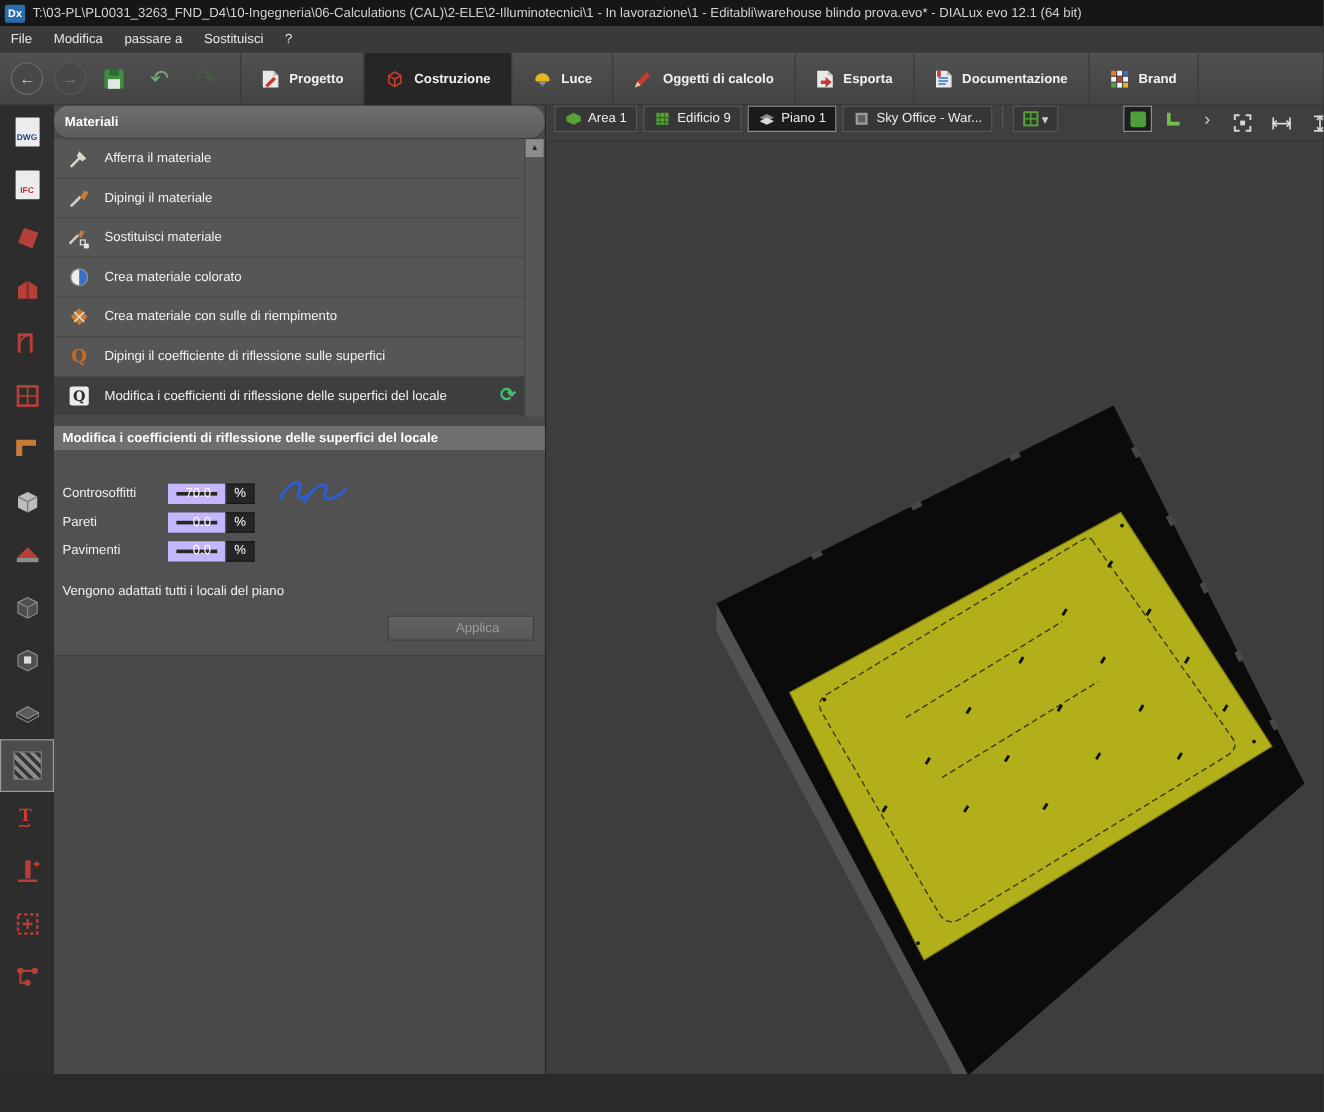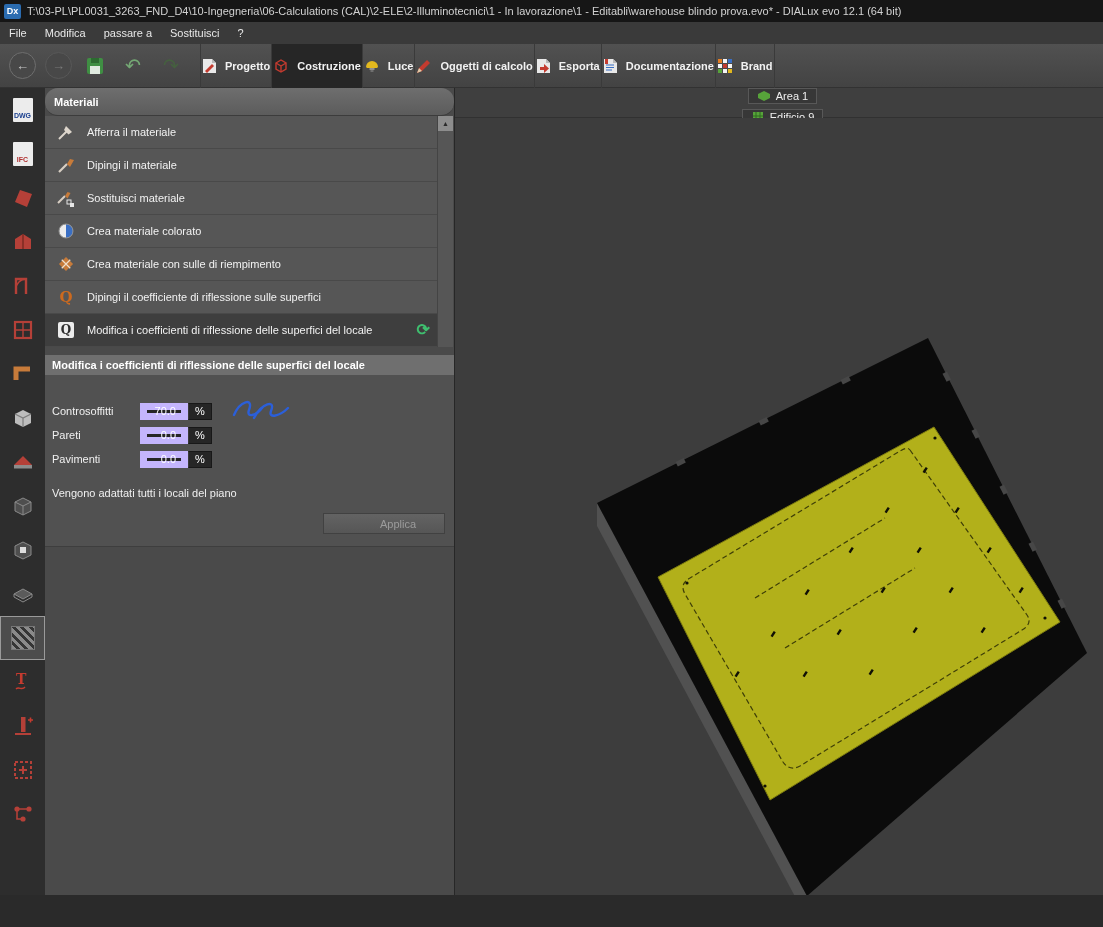--- a/index.html
+++ b/index.html
@@ -15,21 +15,21 @@
   .menu-item{padding:15px 9px;height:100%;display:flex;align-items:center;cursor:default;}
 
   
   .ribbon{position:absolute;left:0;top:44px;width:1103px;height:44px;background:linear-gradient(#515151,#434343);display:flex;align-items:center;border-bottom:1px solid #323232;box-sizing:border-box;}
   .navbtn{width:25px;height:25px;border-radius:50%;background:#484848;border:1px solid #6e6e6e;color:#c8c8c8;display:flex;align-items:center;justify-content:center;font-size:13px;margin-left:9px;flex:0 0 auto;}
   .navbtn.dim{color:#7a7a7a;border-color:#585858;}
   .quick{width:30px;height:30px;display:flex;align-items:center;justify-content:center;margin-left:8px;flex:0 0 auto;}
   .glyph-undo{font-size:19px;color:#74a874;}
   .glyph-redo{font-size:19px;color:#45603f;}
   .tabs{display:flex;height:44px;margin-left:14px;}
-  .rtab{height:44px;display:flex;align-items:center;gap:8px;padding:0 1px;color:#f2f2f2;font-weight:bold;border-left:1px solid #3a3a3a;cursor:default;}
+  .rtab{height:44px;display:flex;align-items:center;gap:8px;padding:0 17px;color:#f2f2f2;font-weight:bold;border-left:1px solid #3a3a3a;cursor:default;}
   .rtab:last-child{border-right:1px solid #3a3a3a;}
   .rtab.active{background:#262626;}
 
   
   .toolstrip{position:absolute;left:0;top:88px;width:45px;height:839px;background:#2d2d2d;display:flex;flex-direction:column;}
   .tsitem{width:45px;height:44px;display:flex;align-items:center;justify-content:center;flex:0 0 auto;}
   .tsitem.active{background:#4c4c4c;outline:1px solid #9a9a9a;outline-offset:-1px;}
   .page-glyph{width:20px;height:24px;background:#ececec;border-radius:1px;display:flex;align-items:flex-end;justify-content:center;padding-bottom:3px;box-sizing:border-box;}
   .page-glyph span{font-size:7px;font-weight:bold;}
   .stripe-cube{width:22px;height:22px;background:repeating-linear-gradient(45deg,#8a8a8a 0 3px,#353535 3px 6px);border:1px solid #777;}
@@ -54,21 +54,21 @@
   .field-row{display:flex;align-items:center;height:24px;margin-left:7px;position:relative;}
   .field-label{width:88px;color:#f0f0f0;}
   .num-input{width:48px;height:17px;background:#262626;border:7px solid #c4b5fd;color:#fff;display:flex;align-items:center;justify-content:flex-end;padding-right:5px;box-sizing:border-box;}
   .unit-box{width:24px;height:17px;background:#262626;border:1px solid #181818;border-left:1px solid #3a3a3a;color:#fff;display:flex;align-items:center;justify-content:center;box-sizing:border-box;}
   .note{color:#f0f0f0;margin:16px 0 0 7px;}
   .apply-row{display:flex;justify-content:flex-end;margin:14px 9px 0 0;}
   .apply-btn{width:92px;height:19px;background:linear-gradient(#636363,#565656);border:1px solid #414141;color:#9c9c9c;display:flex;align-items:center;justify-content:center;padding-left:28px;}
   .scribble{position:absolute;left:178px;top:-4px;}
 
   
-  .vtoolbar{position:absolute;left:455px;top:88px;width:648px;height:30px;background:#3f3f3f;display:flex;align-items:center;gap:5px;padding-left:7px;box-sizing:border-box;border-bottom:1px solid #313131;flex-direction:column;}
+  .vtoolbar{position:absolute;left:455px;top:88px;width:648px;height:30px;background:#3f3f3f;display:flex;gap:5px;padding-left:7px;box-sizing:border-box;border-bottom:1px solid #313131;}
   .bc-btn{height:22px;display:flex;align-items:center;gap:5px;padding:0 8px;background:#373737;border:1px solid #585858;color:#efefef;white-space:nowrap;box-sizing:border-box;}
   .bc-btn.active{background:#1b1b1b;border-color:#8d8d8d;}
   .vt-sep{width:1px;height:18px;background:#5a5a5a;margin:0 3px;}
   .vt-btn{height:22px;min-width:24px;display:flex;align-items:center;justify-content:center;background:#373737;border:1px solid #585858;color:#cfcfcf;box-sizing:border-box;gap:2px;}
   .vt-btn.active{background:#1e1e1e;border-color:#8d8d8d;}
   .vt-btn.flat{background:transparent;border-color:transparent;}
   .right-group{margin-left:auto;display:flex;gap:9px;align-items:center;}
   .solid-sq{width:13px;height:13px;background:#4f9e3c;border-radius:2px;}
 
   

